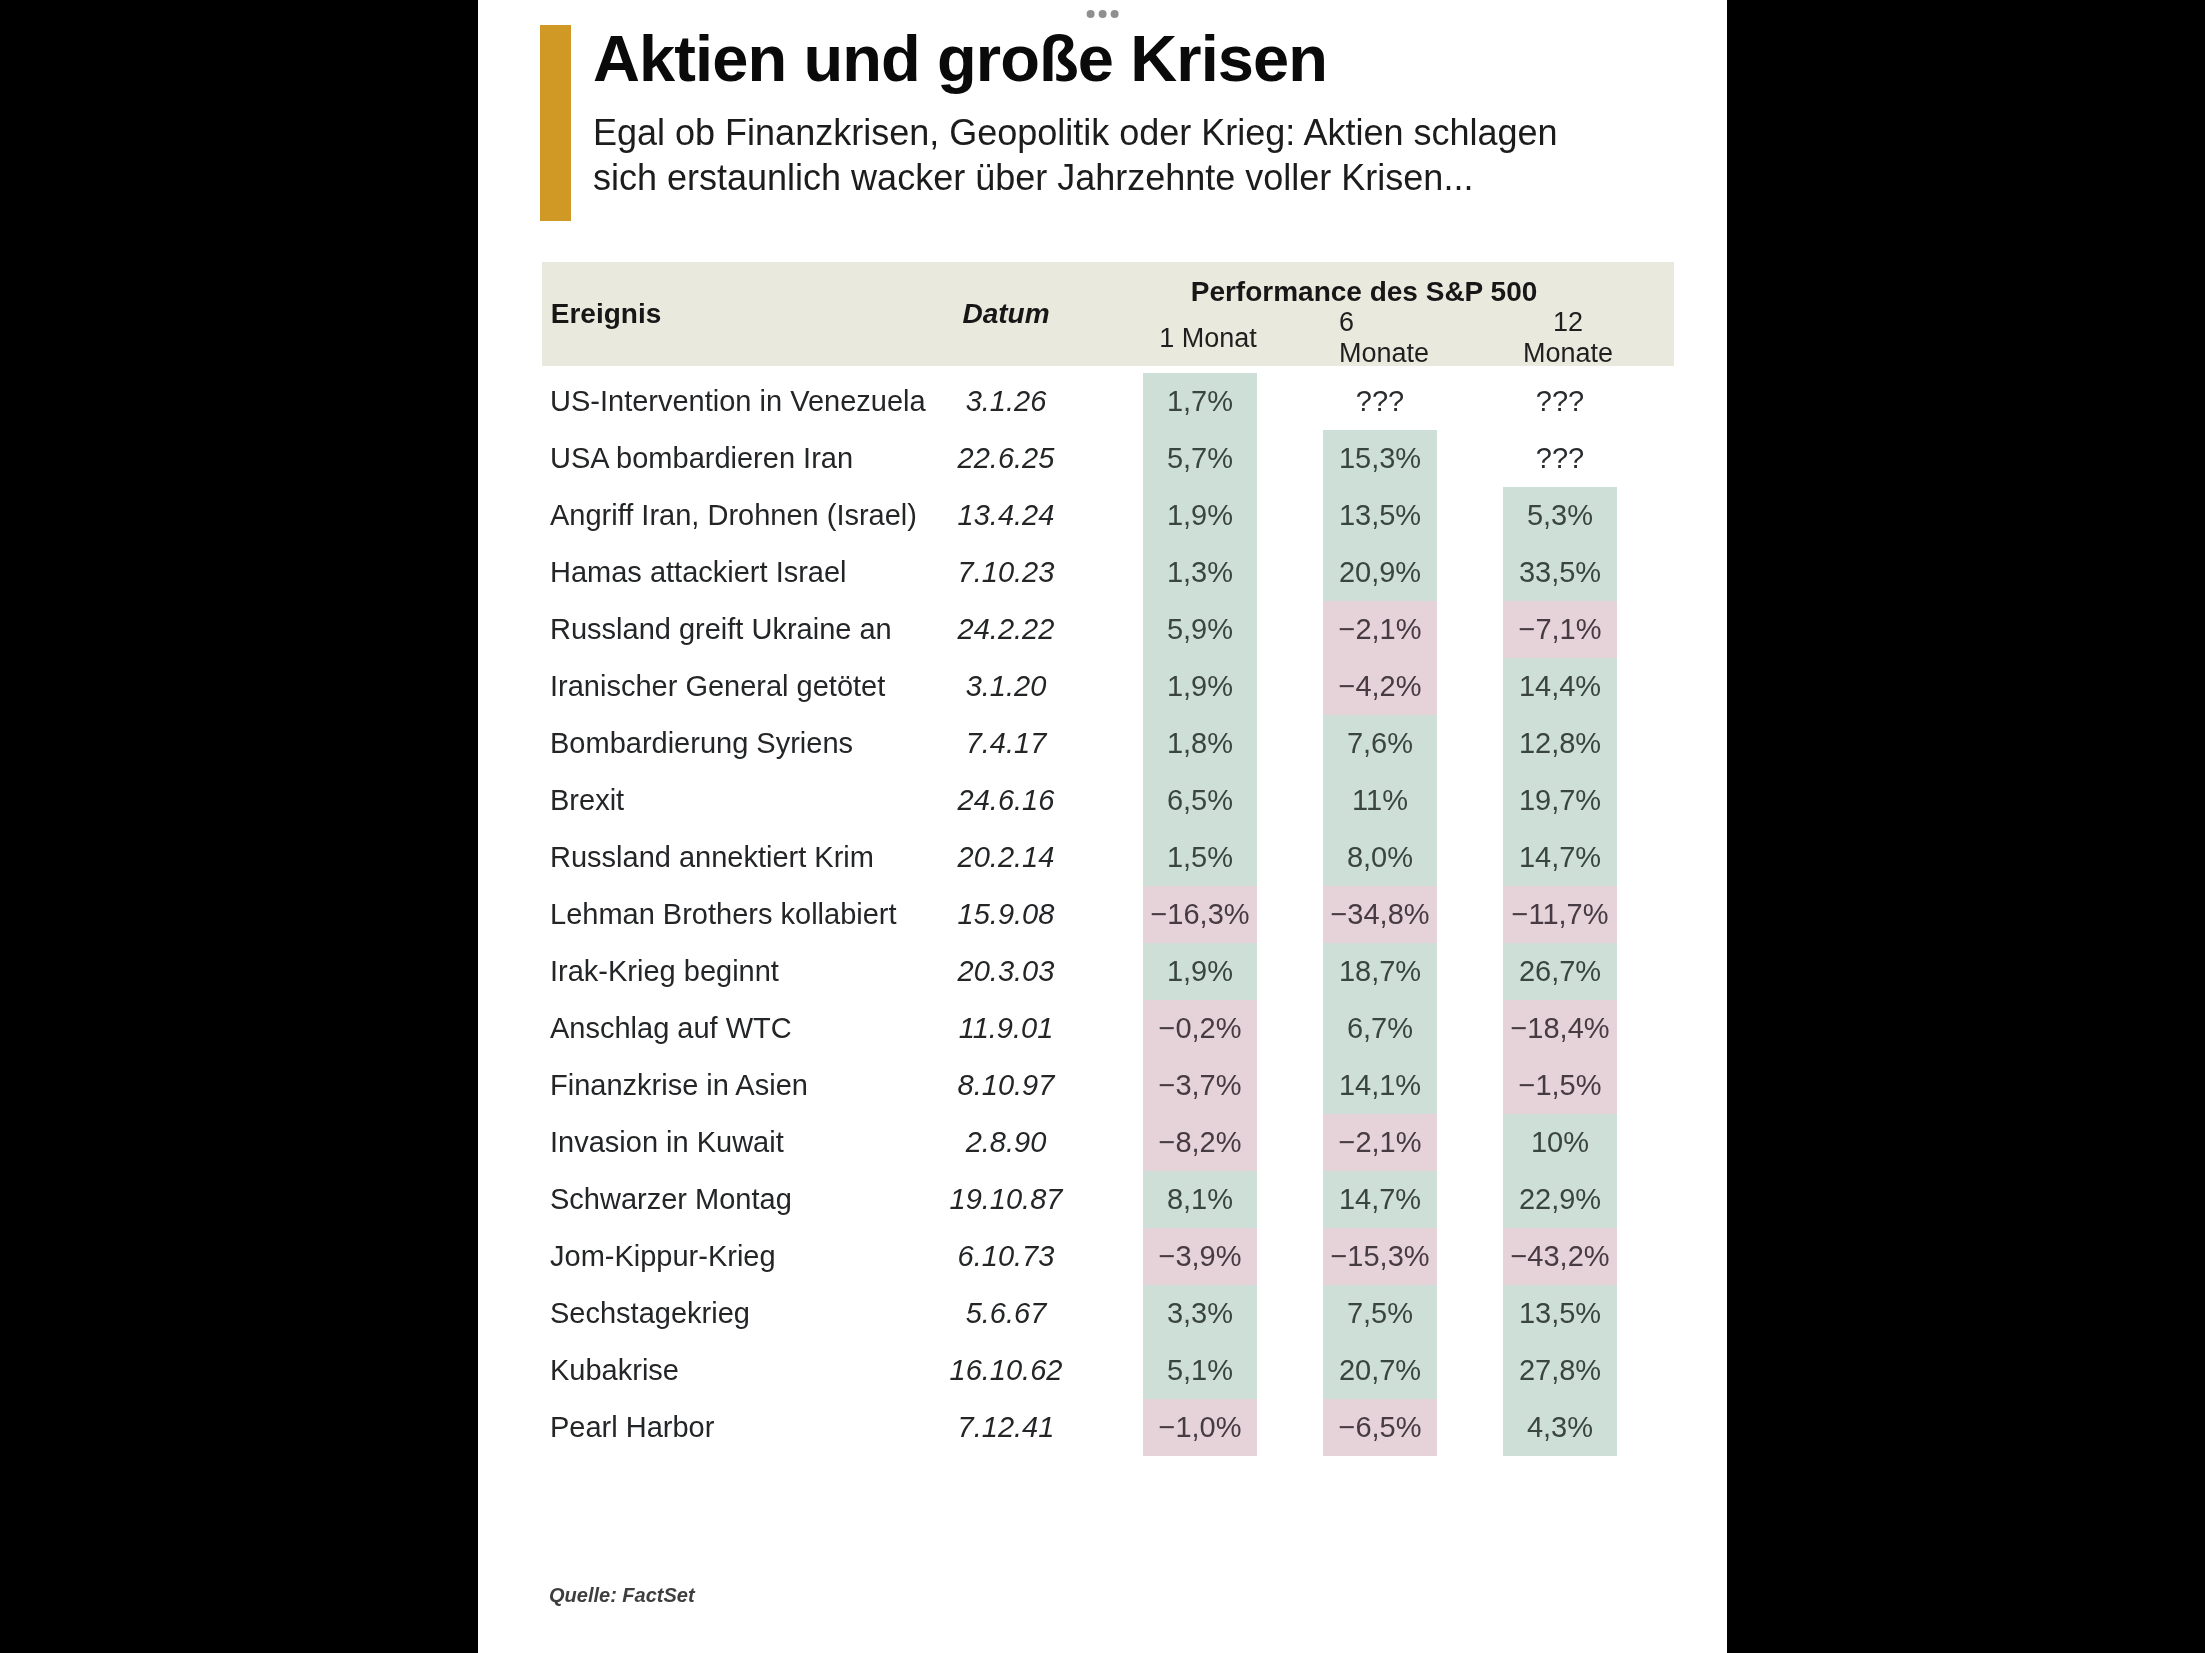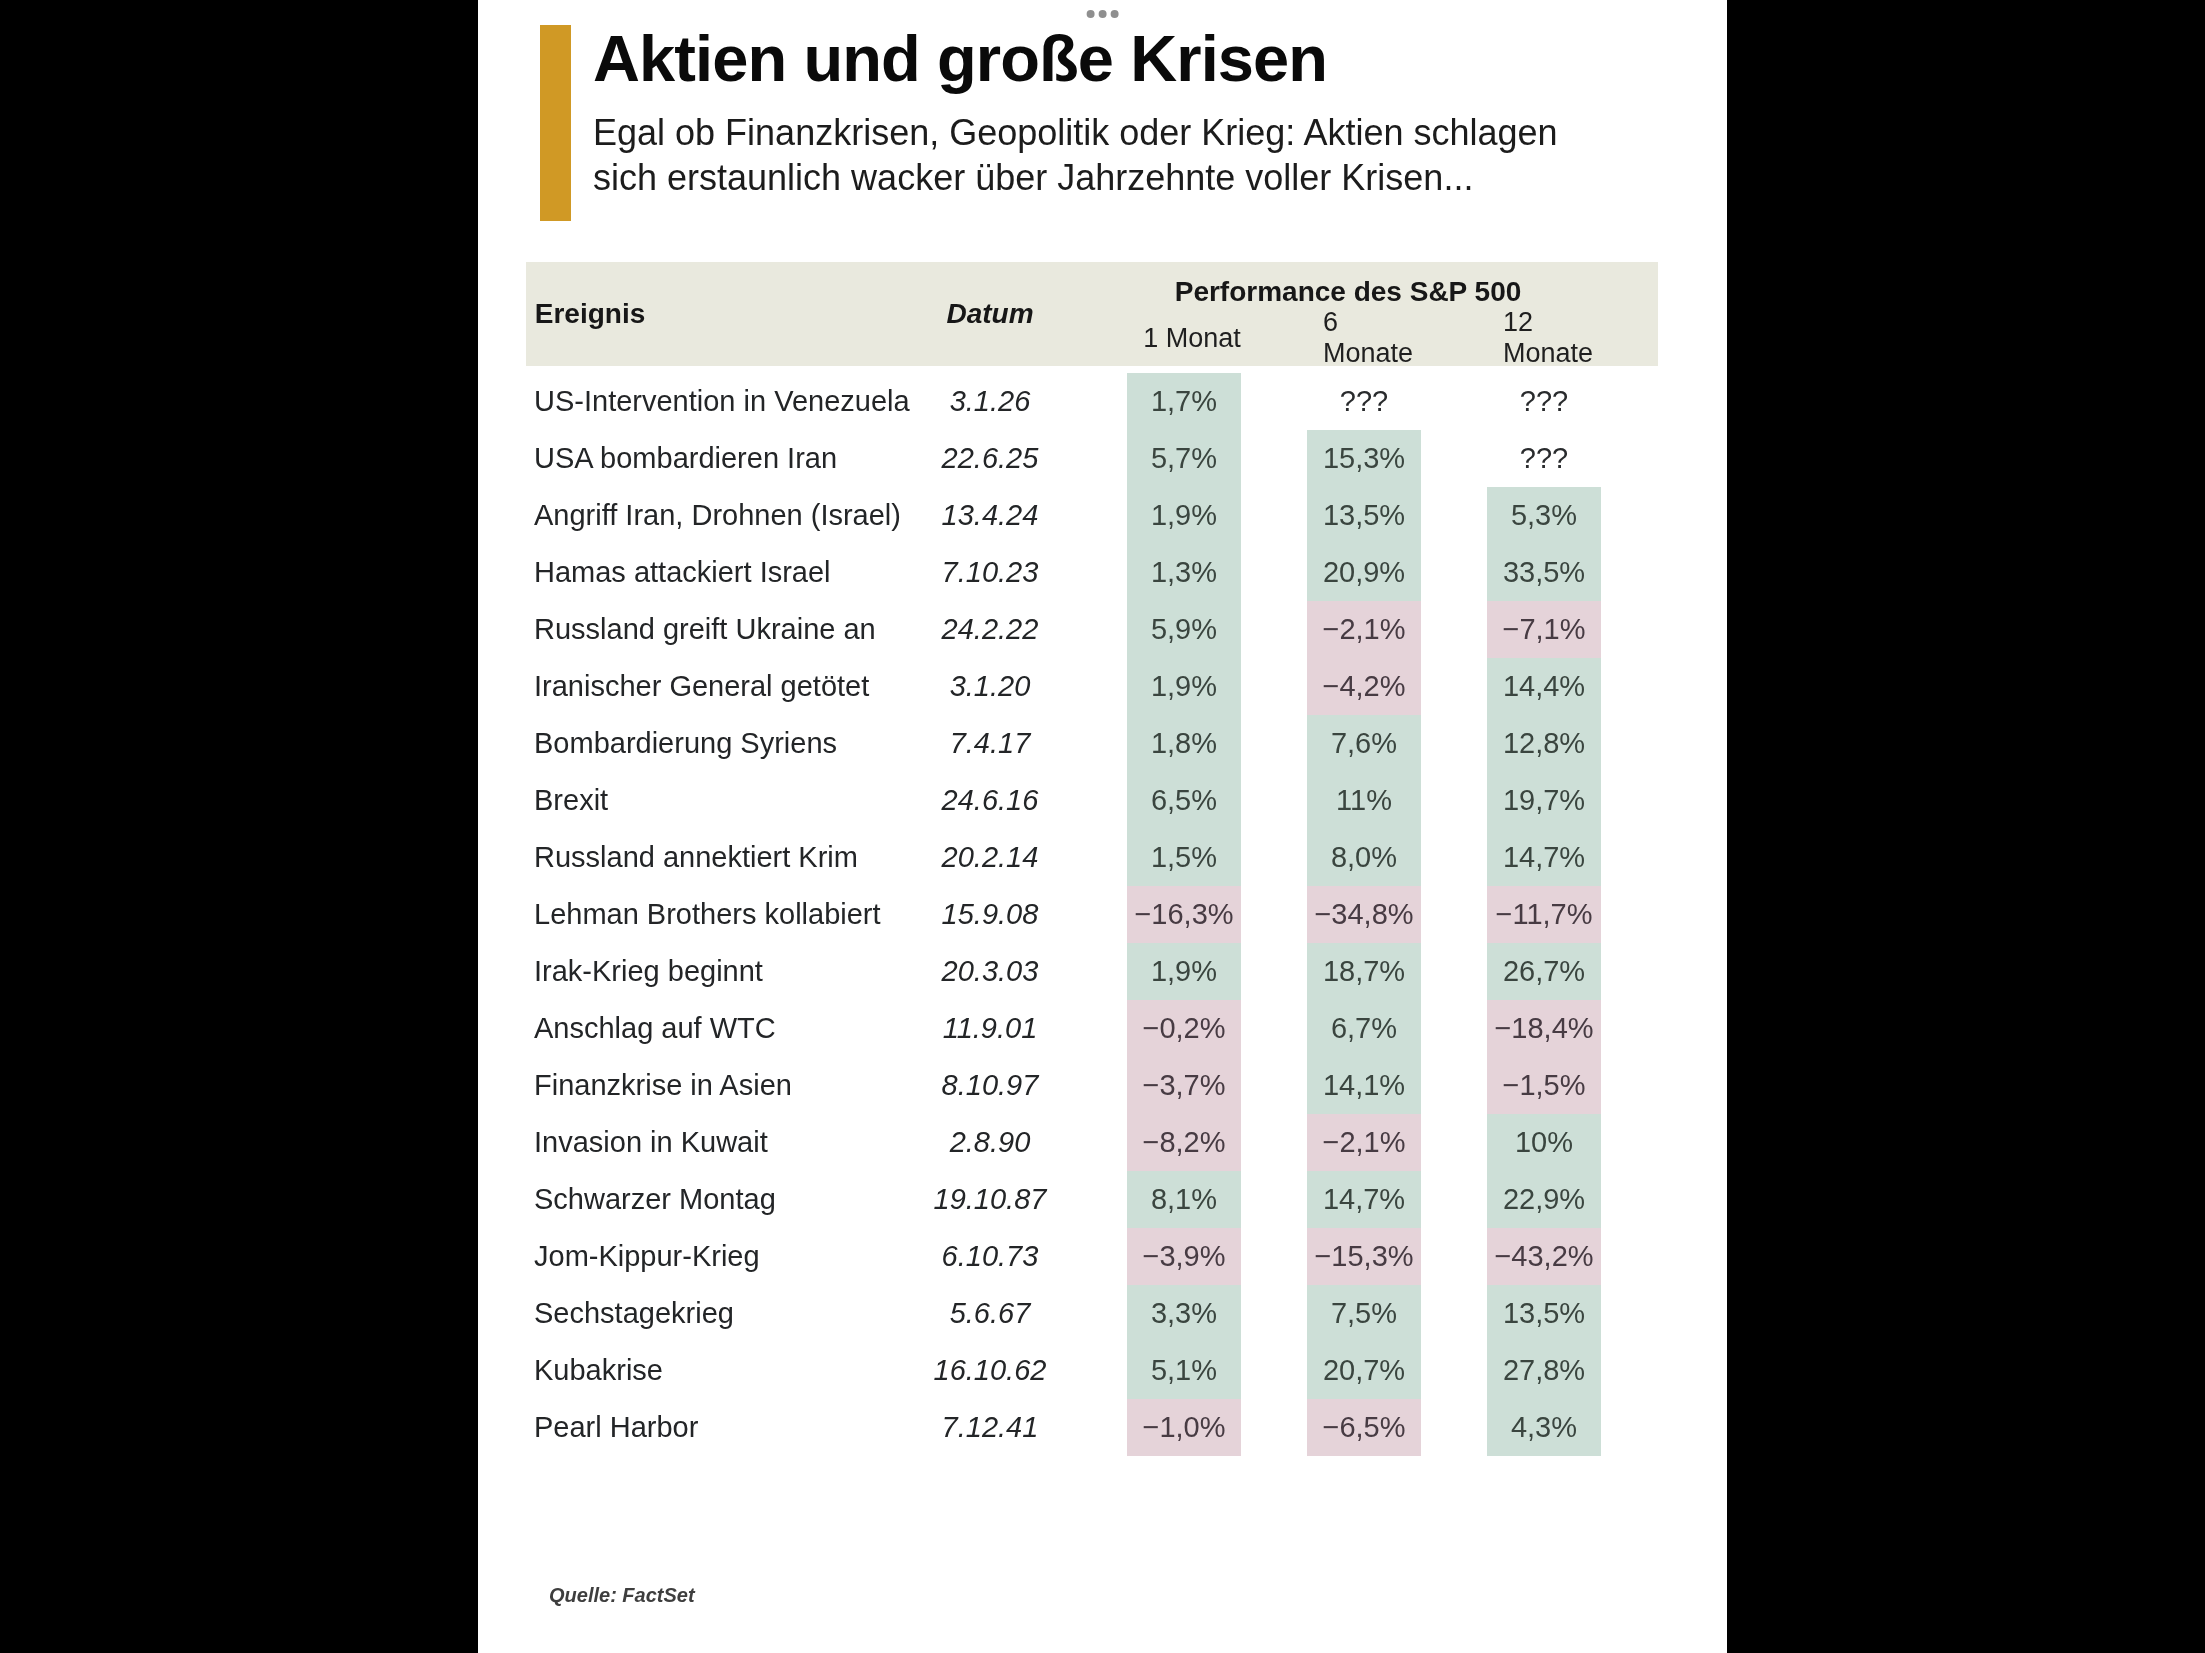--- a/index.html
+++ b/index.html
@@ -42,21 +42,21 @@
   .masthead-text h1 {
     margin: 0; font-size: 65px; line-height: 67px;
     font-weight: 700; letter-spacing: -0.9px; color: #0a0a0a;
   }
   .subtitle {
     margin: 17.6px 0 0; font-size: 36px; line-height: 45px;
     color: #1c1c1c; letter-spacing: 0;
   }
 
   
-  .crisis-table { position: absolute; left: 48px; top: 262px; width: 1132px; }
+  .crisis-table { position: absolute; left: 64px; top: 262px; width: 1132px; }
   .thead, .row {
     display: grid;
     grid-template-columns: 398px 132px 39px 146px 34px 146px 34px 146px;
   }
   .thead {
     background: var(--header_bg, #e9e9de);
     grid-template-rows: 48px 56px;
     height: 104px;
     color: #171717;
   }
@@ -72,21 +72,21 @@
   }
   .th-group {
     grid-column: 4 / 9; grid-row: 1;
     align-self: center; justify-self: center;
     font-weight: 700; font-size: 28px;
     padding-top: 12.4px;
   }
   .th-sub { grid-row: 2; align-self: center; justify-self: center; font-size: 27px; color: #1f1f1f; margin-left: 48px; }
   .th-sub.p0 { grid-column: 4; }
   .th-sub.p1 { grid-column: 6; }
-  .th-sub.p2 { grid-column: 8; }
+  .th-sub.p2 { grid-column: 8; text-align: center; }
 
   .tbody { margin-top: 7px; text-align: center; }
   .row { height: 57px; }
   .cell { display: flex; align-items: center; font-size: 29px; color: #232527; }
   .cell.event { grid-column: 1; padding-left: 8px; white-space: nowrap; }
   .cell.date  { grid-column: 2; justify-content: center; font-style: italic; }
   .cell.val   { justify-content: center; height: 100%; margin-left: 32px; }
   .cell.val.c0 { grid-column: 4; }
   .cell.val.c1 { grid-column: 6; }
   .cell.val.c2 { grid-column: 8; }

